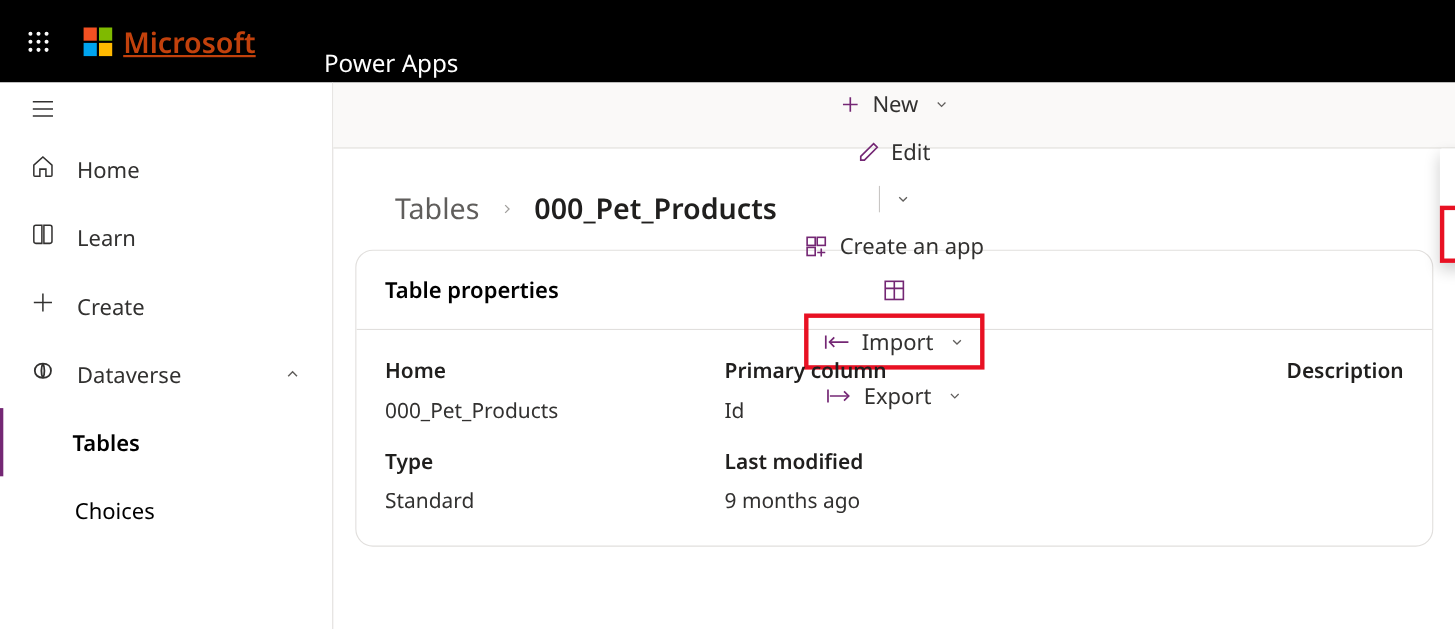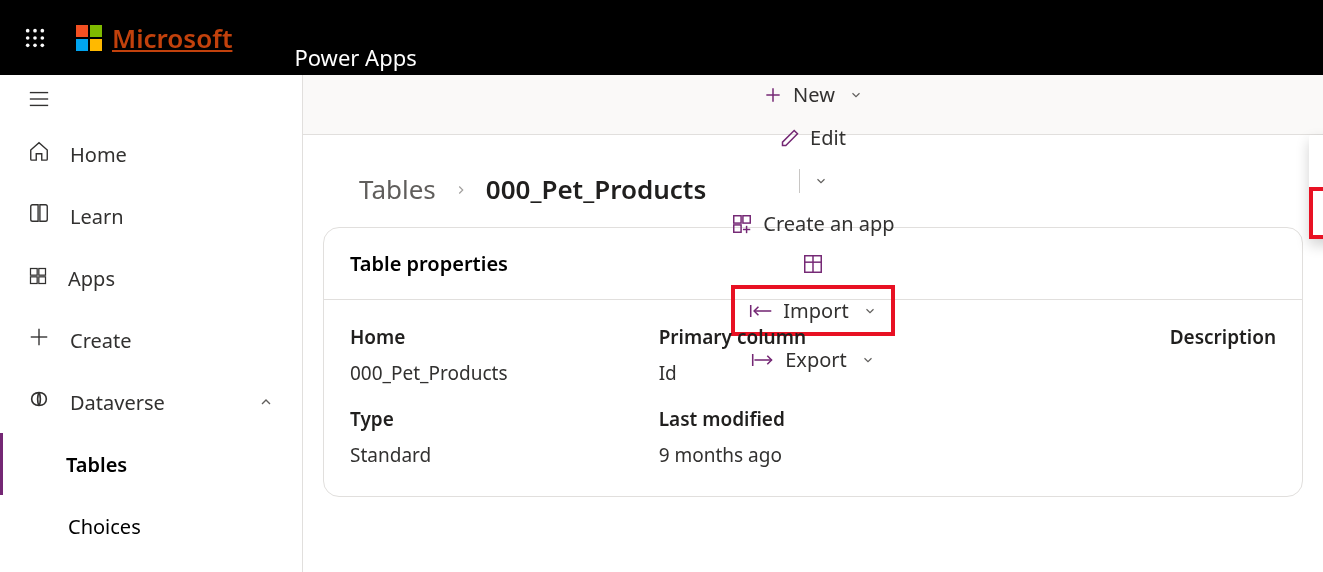--- a/index.html
+++ b/index.html
@@ -104,29 +104,20 @@
       <span>Home</span>
     </div>
 
     <div class="nav-item">
       <span><svg width="22" height="22" viewBox="0 0 24 24" fill="none" stroke="#323130" stroke-width="1.5">
             <path d="M3 5a2 2 0 0 1 2-2h6v18H5a2 2 0 0 1-2-2V5zM21 5a2 2 0 0 0-2-2h-6v18h6a2 2 0 0 0 2-2V5z"></path>
           </svg></span>
       <span>Learn</span>
     </div>
 
-    <div class="nav-item">
-      <span><svg width="20" height="20" viewBox="0 0 24 24" fill="none" stroke="#323130" stroke-width="1.5">
-            <rect x="3" y="3" width="8" height="8"></rect>
-            <rect x="13" y="3" width="8" height="8"></rect>
-            <rect x="3" y="13" width="8" height="8"></rect>
-            <rect x="13" y="13" width="8" height="8"></rect>
-          </svg></span>
-      <span>Apps</span>
-    </div>
 
     <div class="nav-item">
       <span><svg width="22" height="22" viewBox="0 0 24 24" stroke="#323130" stroke-width="1.5">
             <line x1="12" y1="3" x2="12" y2="21"></line>
             <line x1="3" y1="12" x2="21" y2="12"></line>
           </svg></span>
       <span>Create</span>
     </div>
 
     <div class="nav-item">

